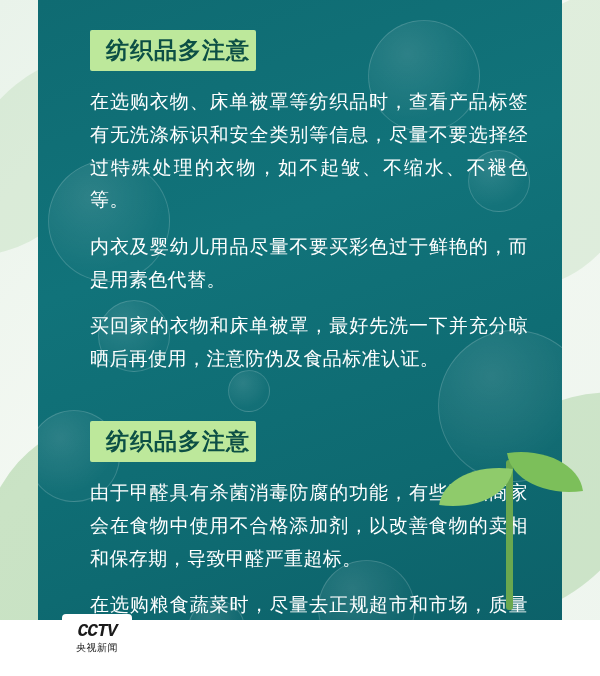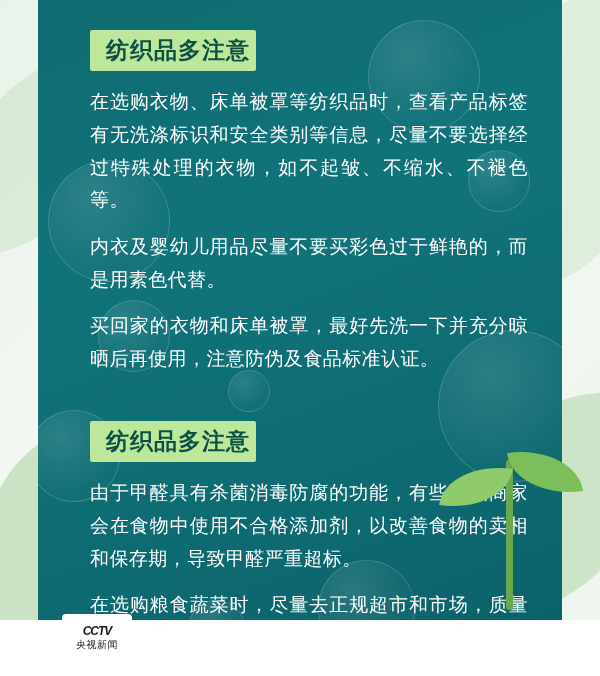--- a/index.html
+++ b/index.html
@@ -175,22 +175,22 @@
     background: #ffffff;
     border-radius: 4px;
     display: flex;
     flex-direction: column;
     align-items: center;
     justify-content: center;
     z-index: 6;
     line-height: 1;
   }
   .cctv-mark {
-    font-family: Liberation Sans, sans-serif;
-    font-size: 12px;
+    font-family: Liberation Mono, monospace;
+    font-size: 18px;
     font-weight: bold;
     font-style: italic;
     color: #1a1a1a;
     letter-spacing: -1px;
     text-align: right;
   }
   .cctv-sub {
     font-size: 10px;
     color: #1a1a1a;
     margin-top: 3px;

